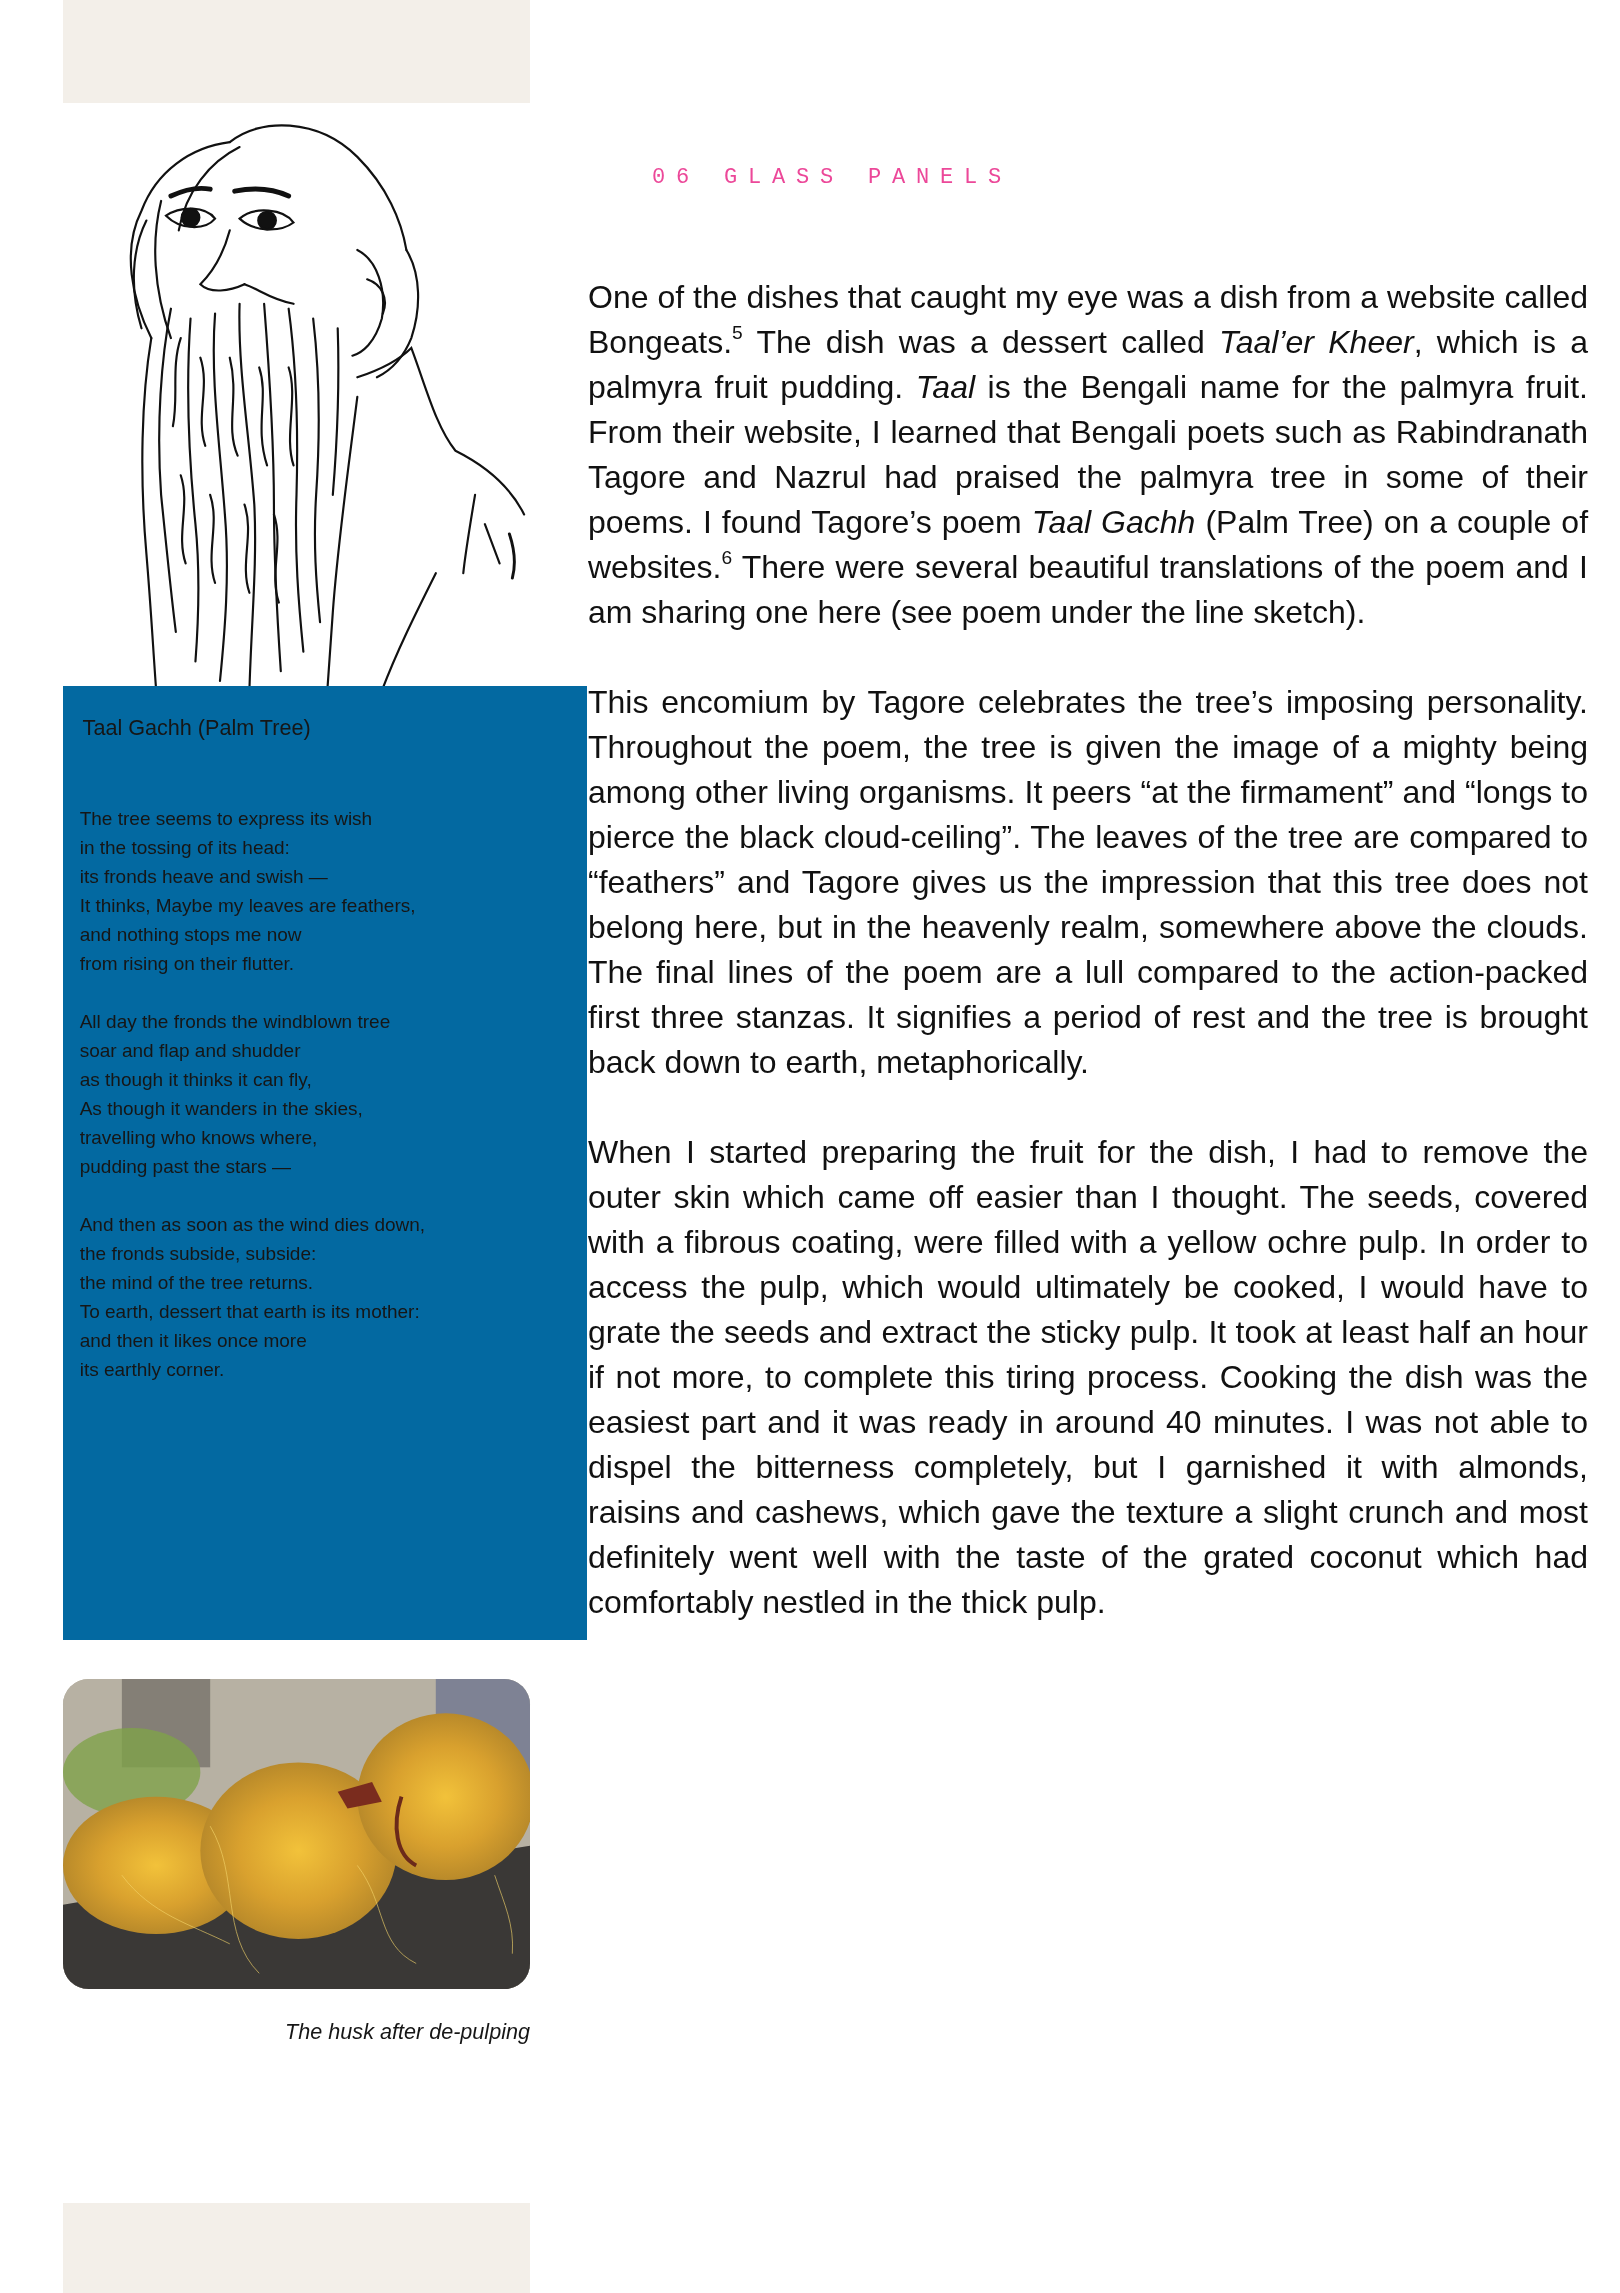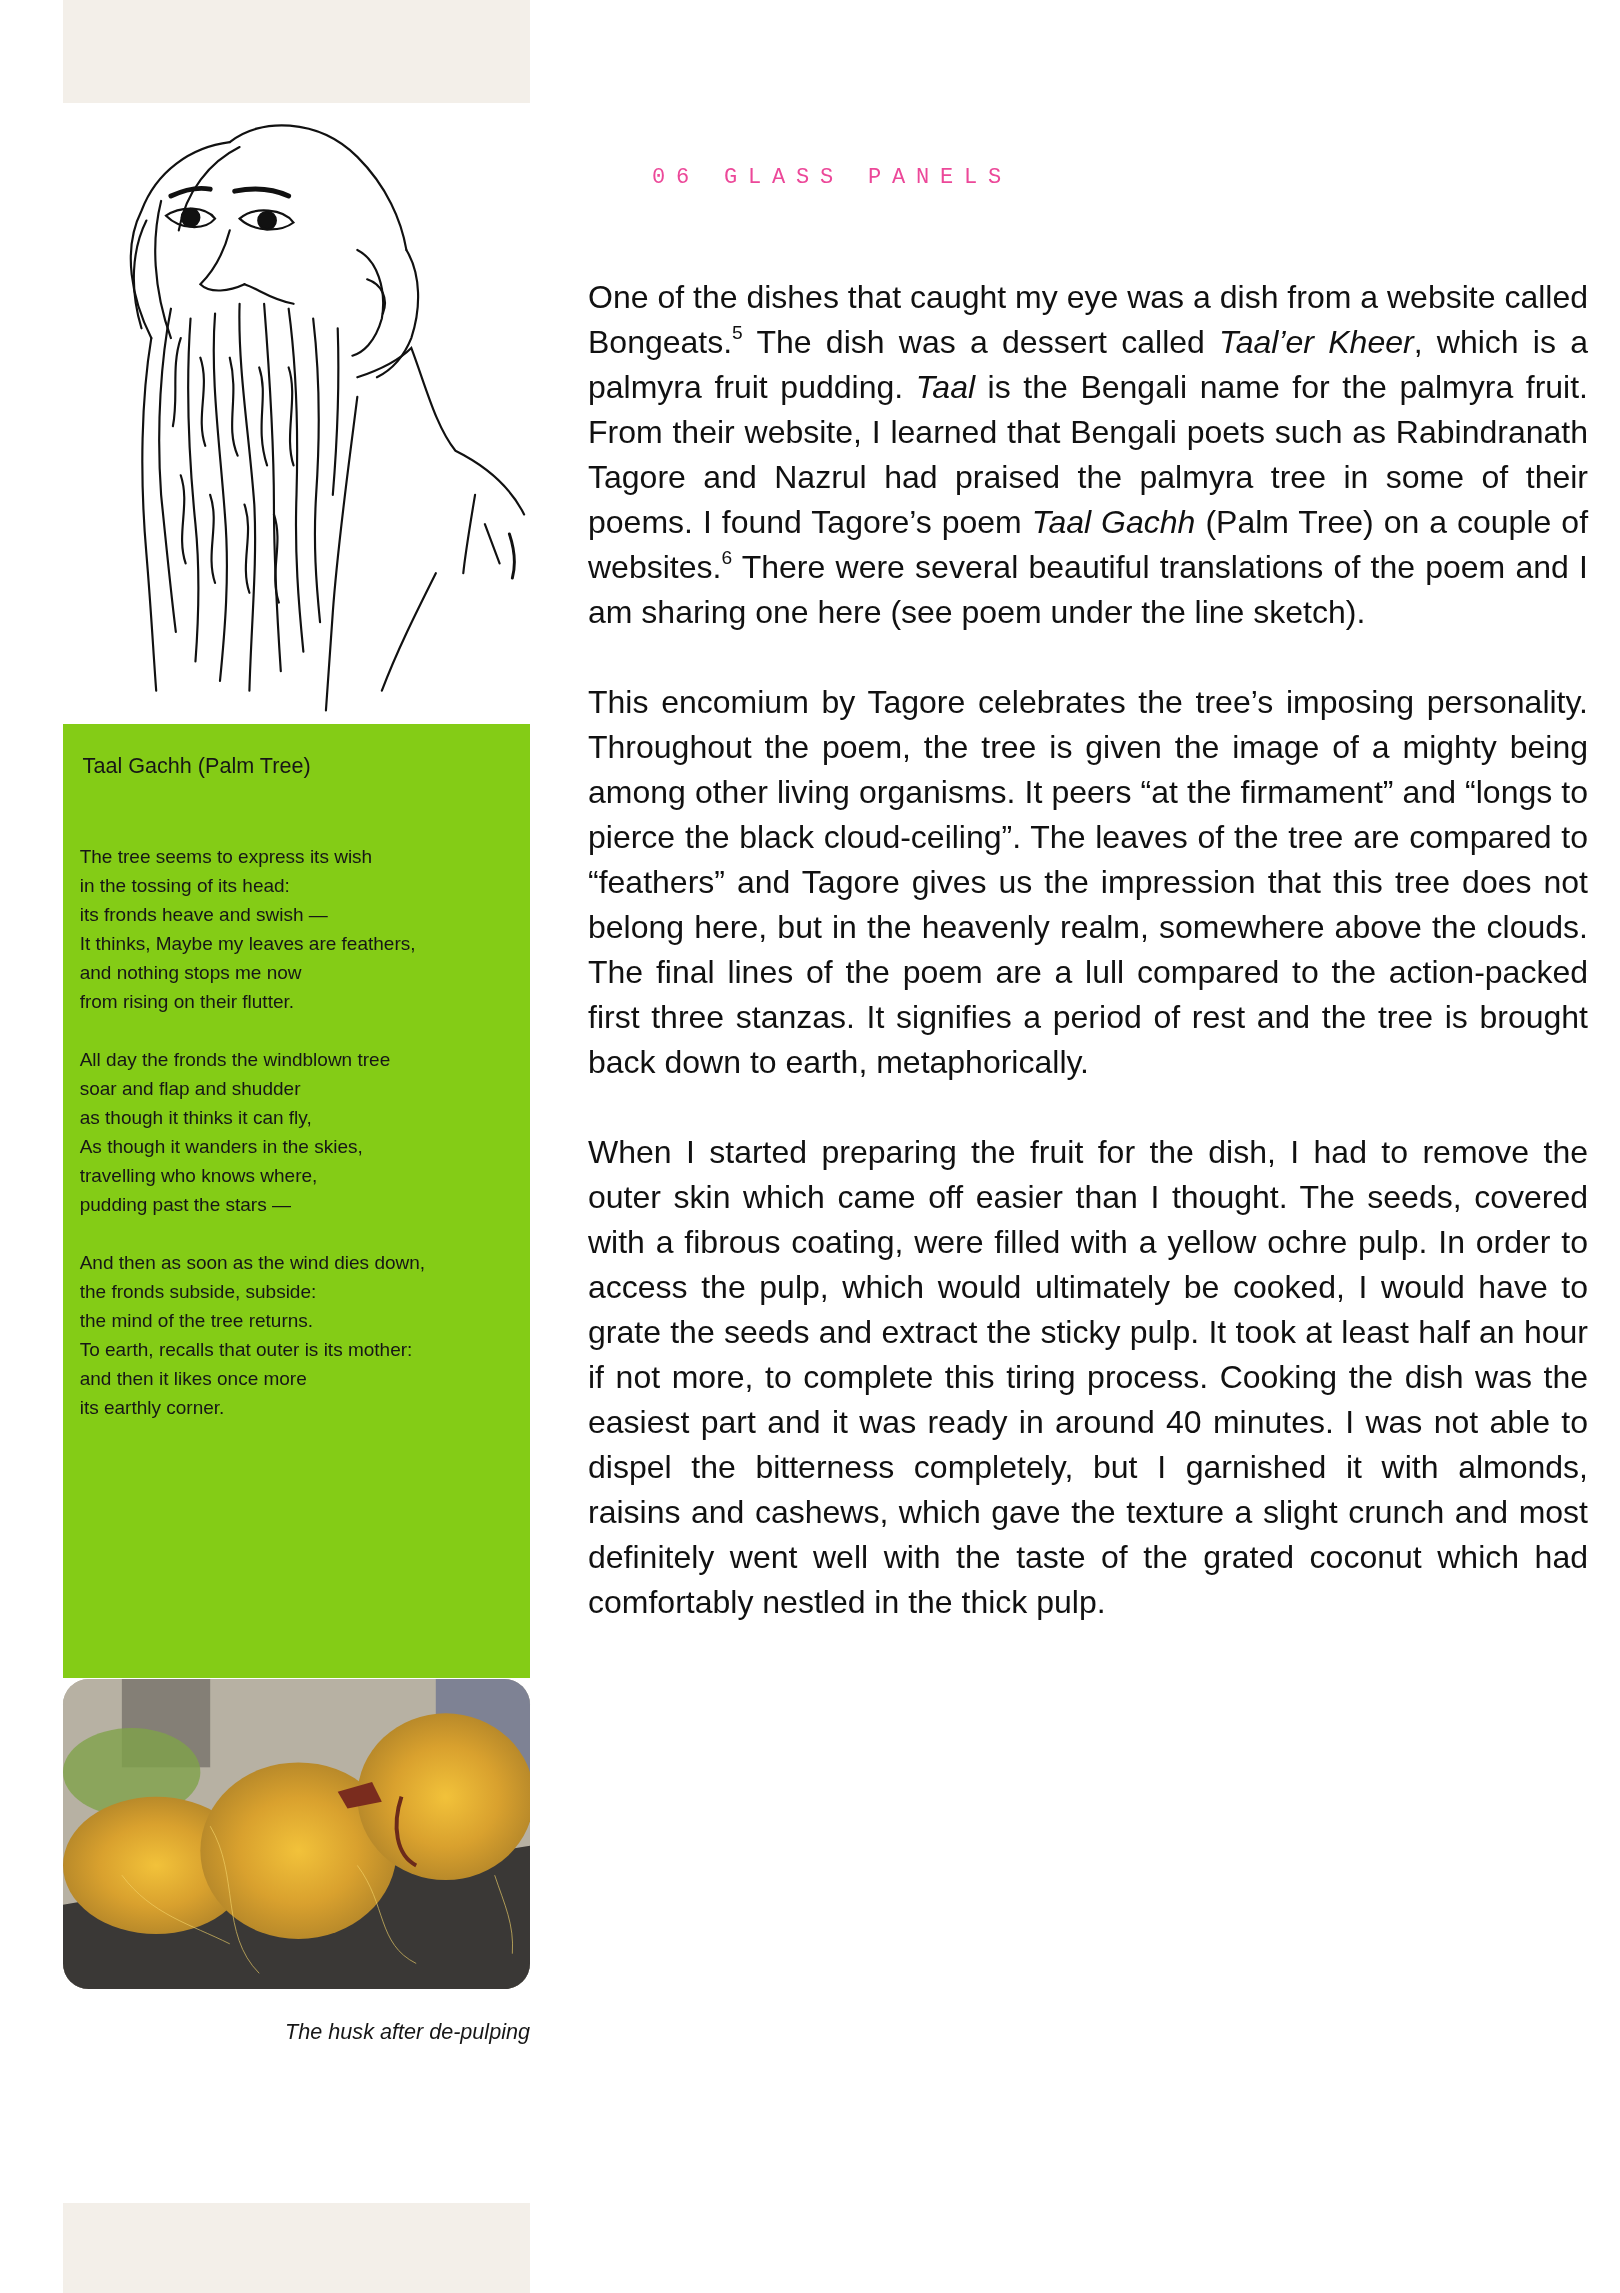--- a/index.html
+++ b/index.html
@@ -11,22 +11,22 @@
   .sidebar-top {
     position: absolute; left: 63px; top: 0; width: 467px; height: 103px;
     background: #f3efe9;
   }
   .sketch {
     position: absolute; left: 63px; top: 103px; width: 467px; height: 623px;
     background: #ffffff; overflow: hidden;
   }
   .sketch svg { width: 100%; height: 100%; display: block; }
   .poem-panel {
-    position: absolute; left: 63px; top: 724px; width: 467px; height: 954px;
-    background: #84cc16;
+    position: absolute; left: 63px; top: 686px; width: 524px; height: 954px;
+    background: #0369a1;
   }
   .poem-title {
     position: absolute; left: 19.6px; top: 29px;
     font-size: 21.6px; color: #161616;
   }
   .poem-body {
     position: absolute; left: 16.7px; top: 118px; width: 441px;
     font-size: 19px; line-height: 29px; color: #161616;
   }
   .stanza { margin: 0 0 29px 0; }
@@ -125,21 +125,21 @@
       <div>soar and flap and shudder</div>
       <div>as though it thinks it can fly,</div>
       <div>As though it wanders in the skies,</div>
       <div>travelling who knows where,</div>
       <div>pudding past the stars —</div>
     </div>
     <div class="stanza">
       <div>And then as soon as the wind dies down,</div>
       <div>the fronds subside, subside:</div>
       <div>the mind of the tree returns.</div>
-      <div>To earth, recalls that outer is its mother:</div>
+      <div>To earth, dessert that earth is its mother:</div>
       <div>and then it likes once more</div>
       <div>its earthly corner.</div>
     </div>
   </div>
 </div>
 
 <div class="photo" title="Yellow fibrous palmyra husk on a stone surface">
   <svg viewBox="0 0 476 316" preserveAspectRatio="none">
     <defs>
       <radialGradient id="husk" cx="50%" cy="50%" r="50%">

